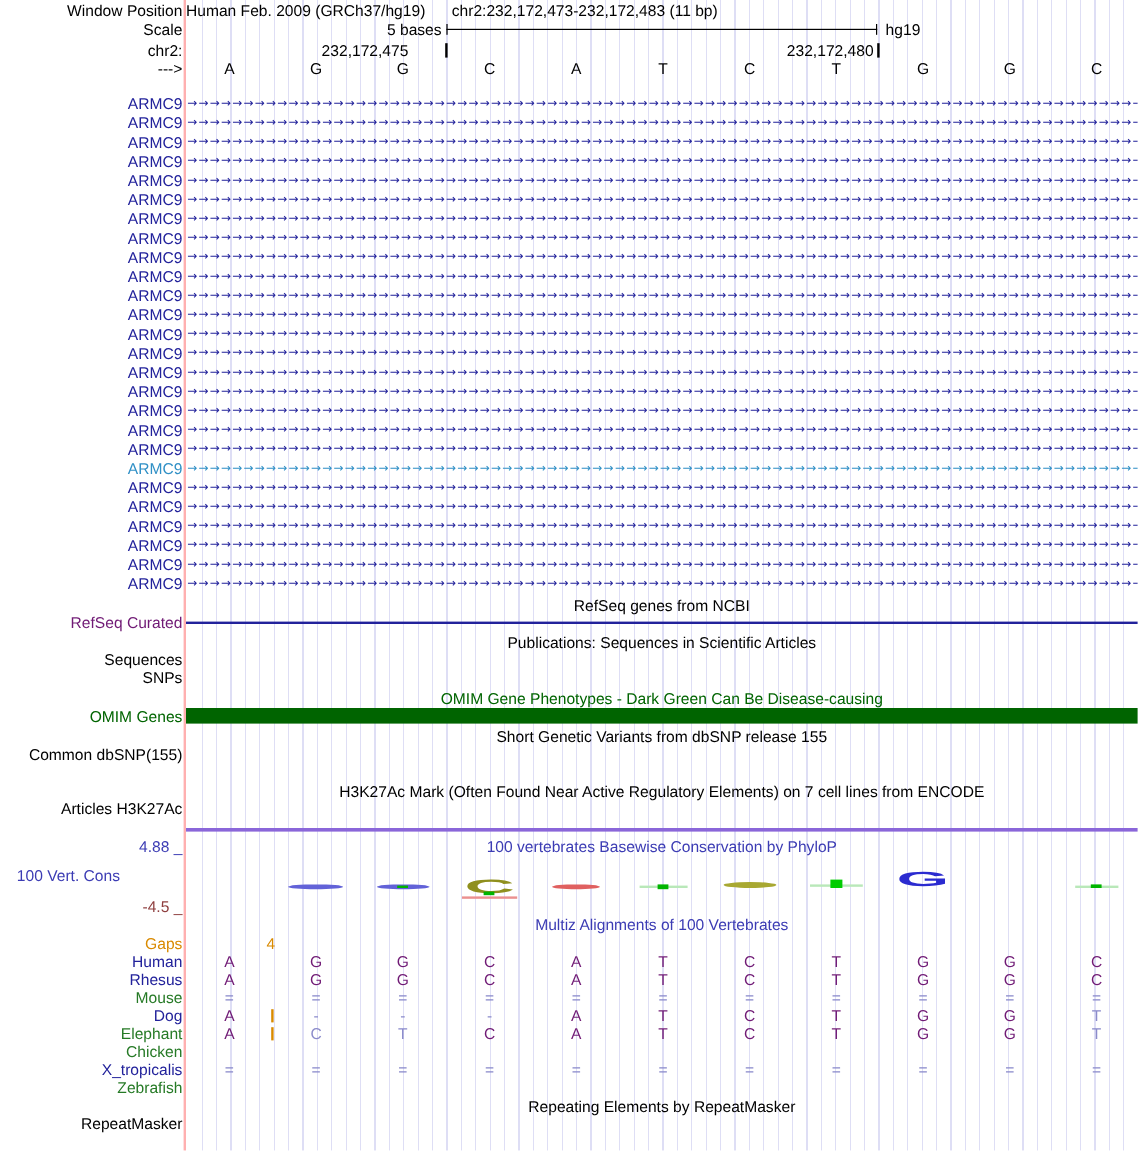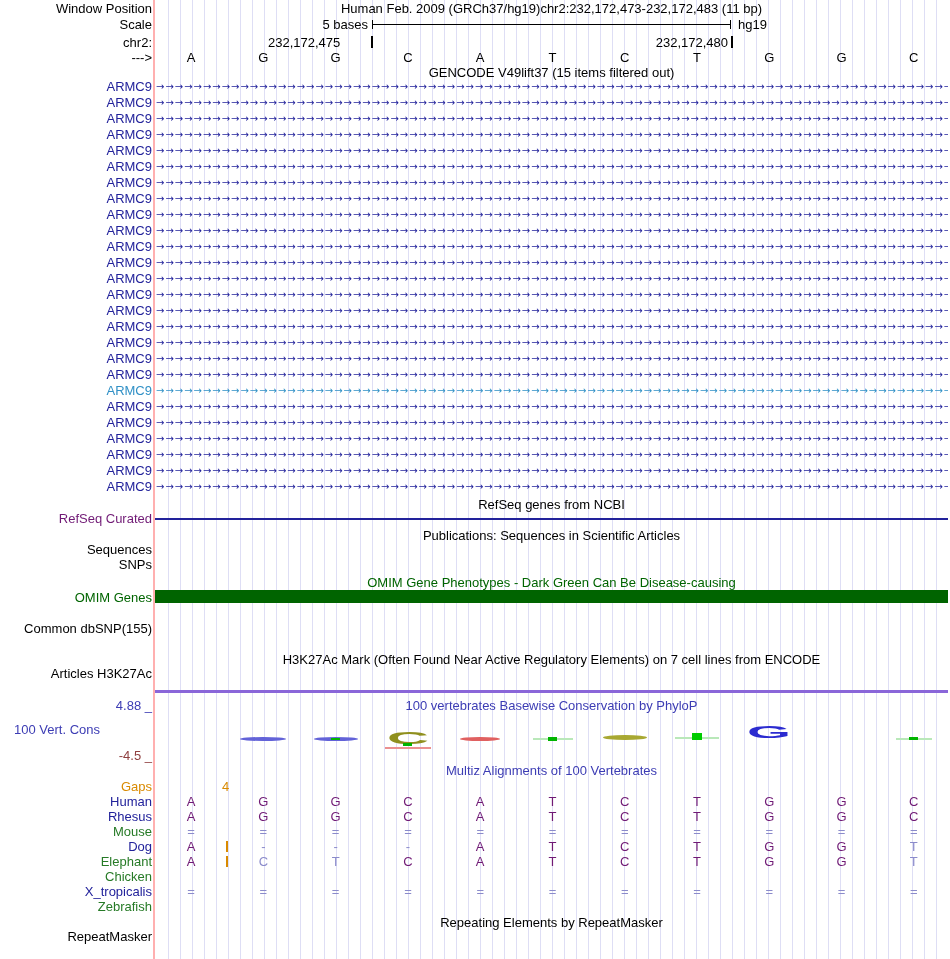--- a/index.html
+++ b/index.html
@@ -36,21 +36,21 @@
 </style>
 </head>
 <body>
 
 <div id="page">
 
   <div id="grid"></div>
   <div id="pink"></div>
 
   <div class="lbl" style="top:2px">Window Position</div>
-  <div class="abs" style="top:2px;left:155px;right:2px;display:flex;justify-content:center;height:13px;line-height:13px;">
+  <div class="abs" style="top:2px;left:155px;right:2px;display:flex;gap:22px;height:13px;line-height:13px;">
     <span>Human Feb. 2009 (GRCh37/hg19)</span>
     <span>chr2:232,172,473-232,172,483 (11 bp)</span>
   </div>
 
   <div class="lbl" style="top:18px">Scale</div>
   <div class="abs" style="top:18px;left:280px;width:88px;text-align:right;height:13px;line-height:13px;">5 bases</div>
   <div class="abs" style="top:24px;left:372px;width:359px;height:1px;background:#000;"></div>
   <div class="tick" style="top:20px;left:372px;height:9px;width:1px;"></div>
   <div class="tick" style="top:20px;left:730px;height:9px;width:1px;"></div>
   <div class="abs" style="top:18px;left:738px;height:13px;line-height:13px;">hg19</div>
@@ -69,21 +69,20 @@
       <span>C</span>
       <span>A</span>
       <span>T</span>
       <span>C</span>
       <span>T</span>
       <span>G</span>
       <span>G</span>
       <span>C</span>
     </div>
 
-  <div class="title" style="top:66px">GENCODE V49lift37 (15 items filtered out)</div>
 
   <div id="gencode-rows">
       <div class="genelbl" style="top: 79px; color: rgb(34, 34, 155);">ARMC9</div>
       <div class="arrowrow" style="top: 79px; color: rgb(34, 34, 155);">→→→→→→→→→→→→→→→→→→→→→→→→→→→→→→→→→→→→→→→→→→→→→→→→→→→→→→→→→→→→→→→→→→→→→→→→→→→→→→→→→→→→→→→→→→→→→→→→→→→→</div>
       <div class="genelbl" style="top: 95px; color: rgb(34, 34, 155);">ARMC9</div>
       <div class="arrowrow" style="top: 95px; color: rgb(34, 34, 155);">→→→→→→→→→→→→→→→→→→→→→→→→→→→→→→→→→→→→→→→→→→→→→→→→→→→→→→→→→→→→→→→→→→→→→→→→→→→→→→→→→→→→→→→→→→→→→→→→→→→→</div>
       <div class="genelbl" style="top: 111px; color: rgb(34, 34, 155);">ARMC9</div>
       <div class="arrowrow" style="top: 111px; color: rgb(34, 34, 155);">→→→→→→→→→→→→→→→→→→→→→→→→→→→→→→→→→→→→→→→→→→→→→→→→→→→→→→→→→→→→→→→→→→→→→→→→→→→→→→→→→→→→→→→→→→→→→→→→→→→→</div>
       <div class="genelbl" style="top: 127px; color: rgb(34, 34, 155);">ARMC9</div>
       <div class="arrowrow" style="top: 127px; color: rgb(34, 34, 155);">→→→→→→→→→→→→→→→→→→→→→→→→→→→→→→→→→→→→→→→→→→→→→→→→→→→→→→→→→→→→→→→→→→→→→→→→→→→→→→→→→→→→→→→→→→→→→→→→→→→→</div>
@@ -138,20 +137,21 @@
   <div class="hline" style="top:518px;height:1.5px;background:#22229b;"></div>
 
   <div class="title" style="top:529px">Publications: Sequences in Scientific Articles</div>
   <div class="lbl" style="top:543px">Sequences</div>
   <div class="lbl" style="top:558px">SNPs</div>
 
   <div class="title omimgreen" style="top:576px">OMIM Gene Phenotypes - Dark Green Can Be Disease-causing</div>
   <div class="lbl omimgreen" style="top:591px">OMIM Genes</div>
   <div class="hline" style="top:590px;height:13px;background:#006400;"></div>
 
+  <div class="title" style="top:607px">Short Genetic Variants from dbSNP release 155</div>
   <div class="lbl" style="top:622px">Common dbSNP(155)</div>
 
   <div class="title" style="top:653px">H3K27Ac Mark (Often Found Near Active Regulatory Elements) on 7 cell lines from ENCODE</div>
   <div class="lbl" style="top:667px">Articles H3K27Ac</div>
   <div class="hline" style="top:690px;height:3px;background:#8a66d9;"></div>
 
   <div class="lbl bluetitle" style="top:699px">4.88 _</div>
   <div class="title bluetitle" style="top:699px">100 vertebrates Basewise Conservation by PhyloP</div>
   <div class="abs bluetitle" style="top:723px;left:14px;height:13px;line-height:13px;">100 Vert. Cons</div>
   <div class="lbl maroontxt" style="top:749px">-4.5 _</div>

